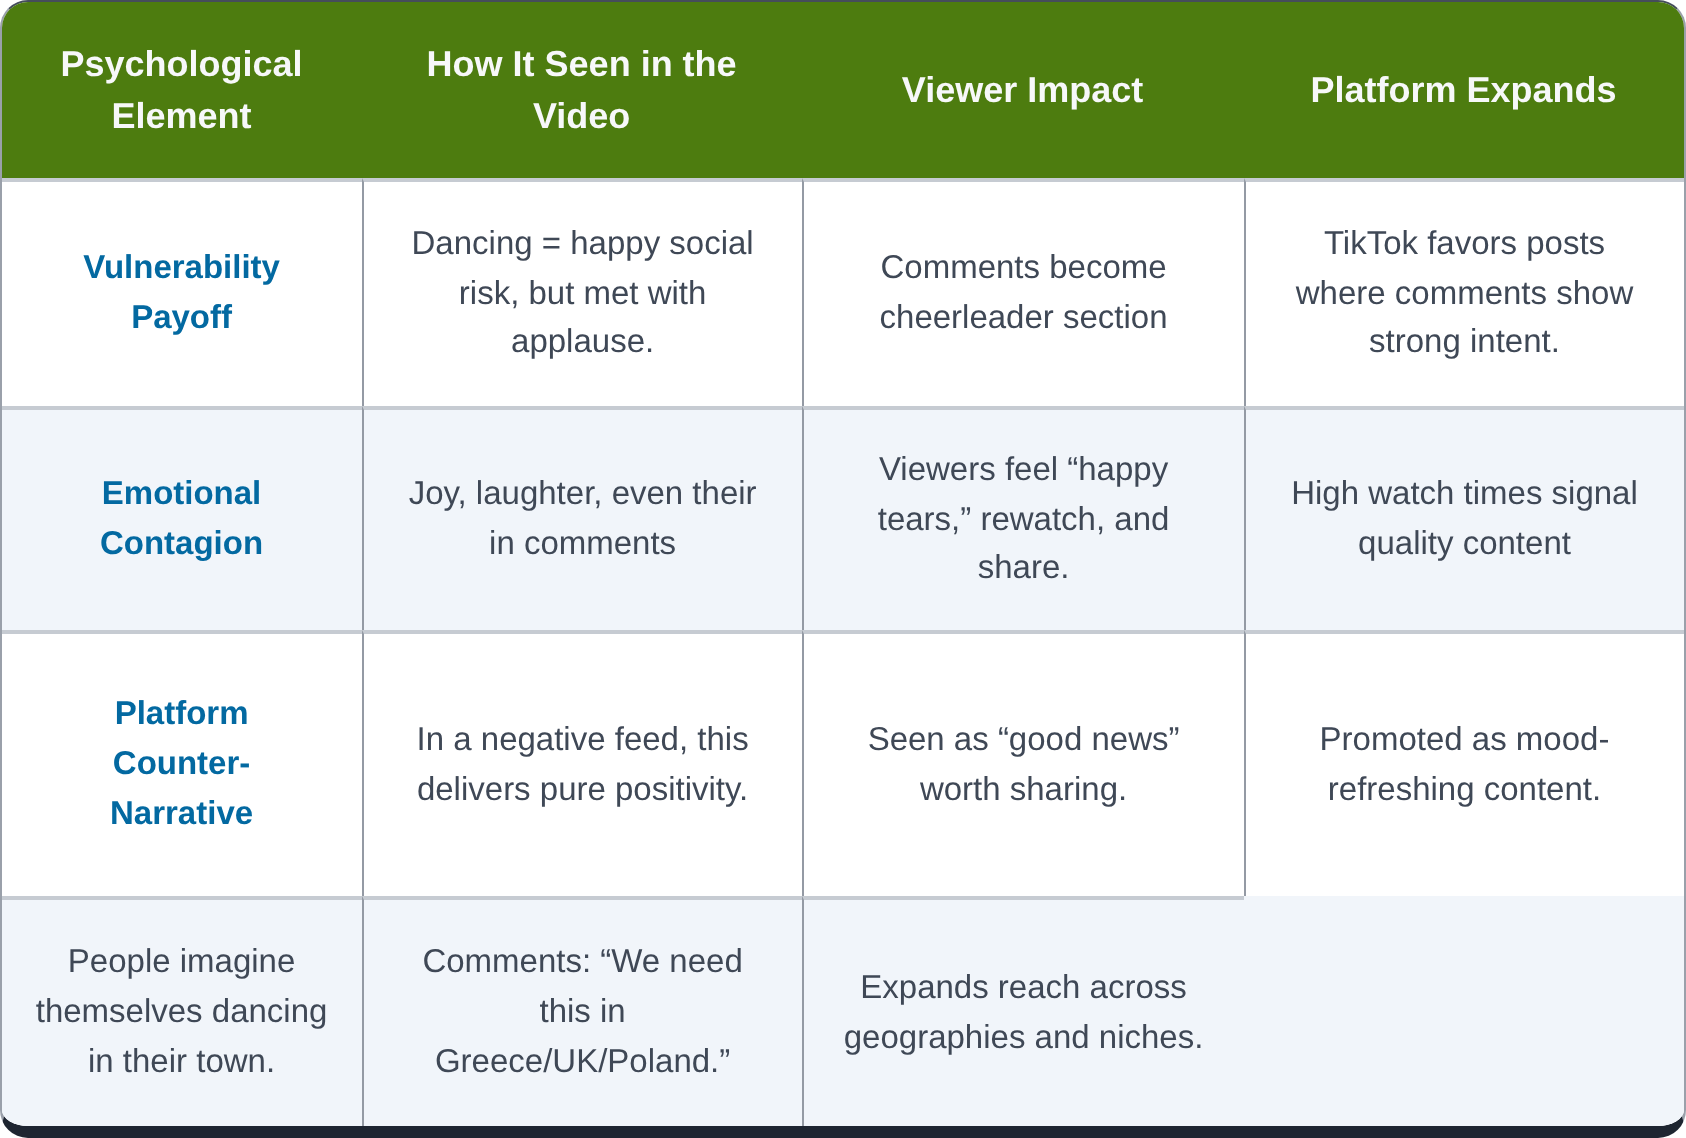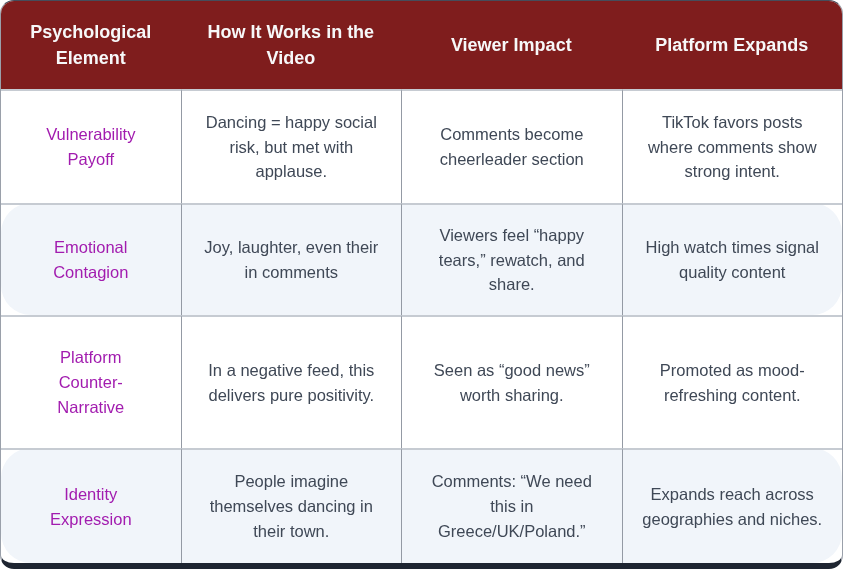--- a/index.html
+++ b/index.html
@@ -18,21 +18,21 @@
     border-radius: 14px;
     overflow: hidden;
     display: grid;
     grid-template-rows: 88px 114px 112px 133px 1fr;
   }
   .row {
     display: grid;
     grid-template-columns: 180fr 221fr 221fr 221fr;
   }
   .header-row {
-    background: #7f1d1d;
+    background: #4d7c0f;
   }
   .header-cell {
     display: flex;
     align-items: center;
     justify-content: center;
     text-align: center;
     color: #f7f8f9;
     font-weight: bold;
     font-size: 18px;
     line-height: 1.45;
@@ -46,40 +46,39 @@
     font-size: 16.5px;
     line-height: 1.5;
     color: #3f4856;
     padding: 8px 15px;
     border-top: 2px solid #c6cbd2;
   }
   .data-row .cell + .cell {
     border-left: 1.5px solid #949aa4;
   }
   .data-row .cell.rowhead {
-    font-weight: normal;
-    color: #a21caf;
+    font-weight: bold;
+    color: #0369a1;
     padding: 8px 40px;
   }
   .row-alt {
     background: #f1f5fa;
-    border-radius: 30px;
   }
   .row-plain {
     background: #ffffff;
   }
 </style>
 </head>
 <body>
 
 <div class="card">
 
   <div class="row header-row">
     <div class="header-cell">Psychological Element</div>
-    <div class="header-cell">How It Works in the Video</div>
+    <div class="header-cell">How It Seen in the Video</div>
     <div class="header-cell">Viewer Impact</div>
     <div class="header-cell">Platform Expands</div>
   </div>
 
   <div class="row data-row row-plain">
     <div class="cell rowhead">Vulnerability Payoff</div>
     <div class="cell">Dancing = happy social risk, but met with applause.</div>
     <div class="cell">Comments become cheerleader section</div>
     <div class="cell">TikTok favors posts where comments show strong intent.</div>
   </div>
@@ -92,19 +91,18 @@
   </div>
 
   <div class="row data-row row-plain">
     <div class="cell rowhead">Platform Counter-Narrative</div>
     <div class="cell">In a negative feed, this delivers pure positivity.</div>
     <div class="cell">Seen as “good news” worth sharing.</div>
     <div class="cell">Promoted as mood-refreshing content.</div>
   </div>
 
   <div class="row data-row row-alt">
-    <div class="cell rowhead">Identity Expression</div>
     <div class="cell">People imagine themselves dancing in their town.</div>
     <div class="cell">Comments: “We need this in Greece/UK/Poland.”</div>
     <div class="cell">Expands reach across geographies and niches.</div>
   </div>
 
 </div>
 
 </body></html>

